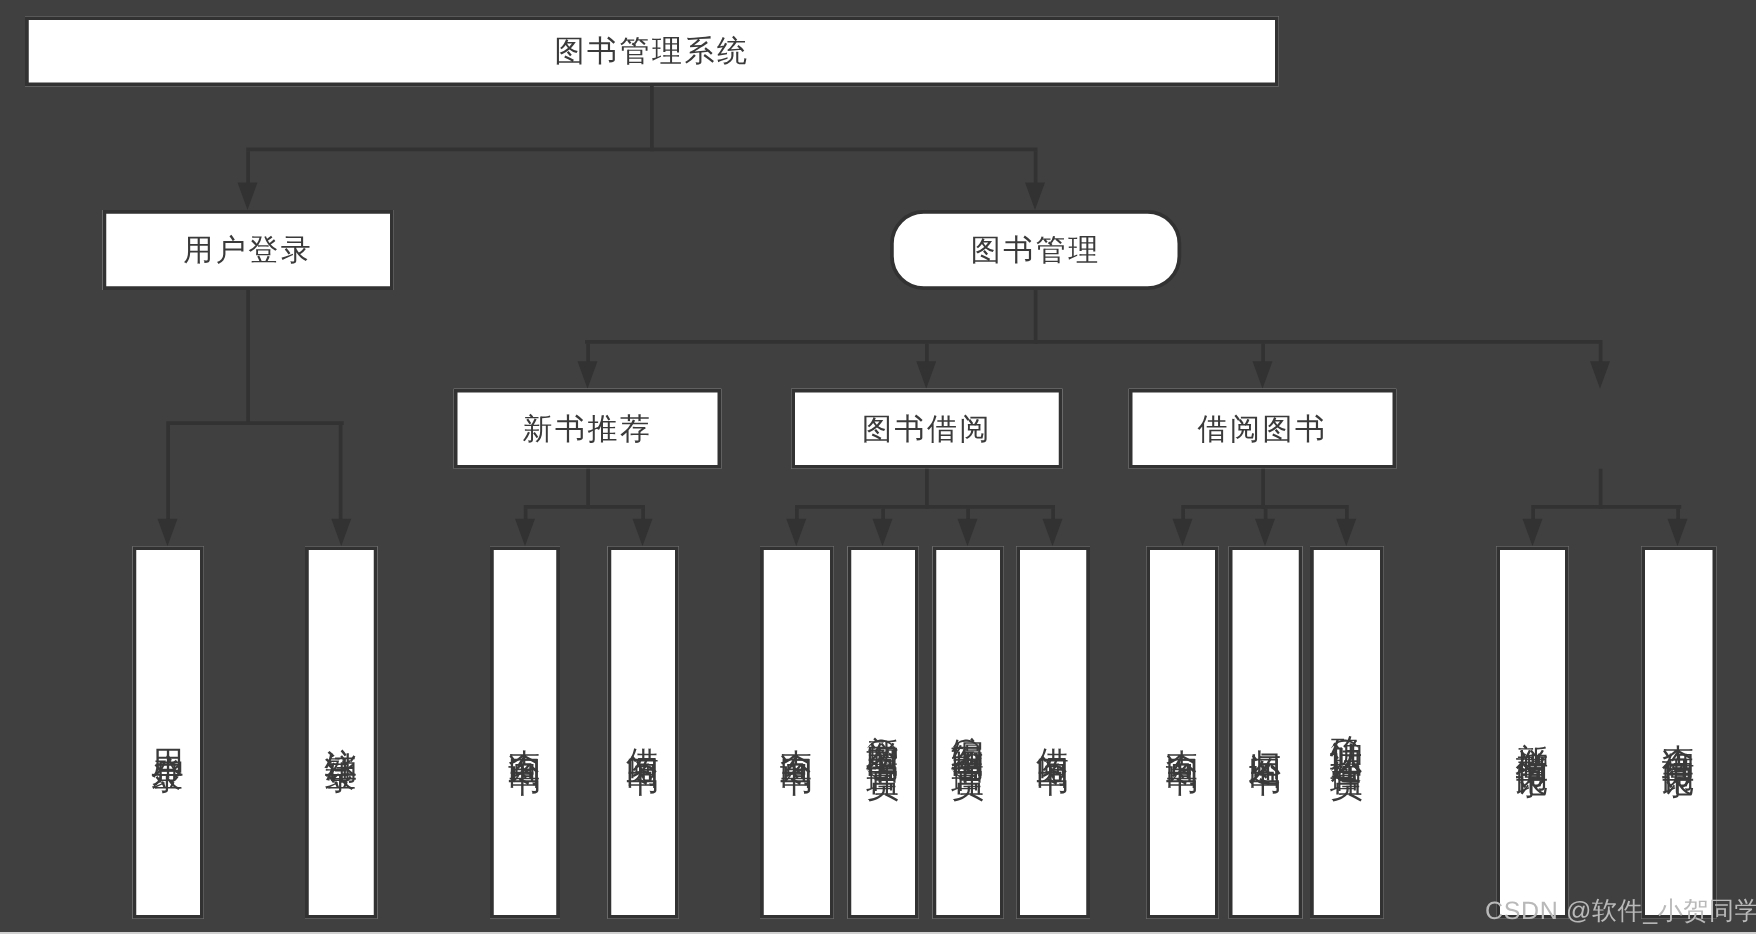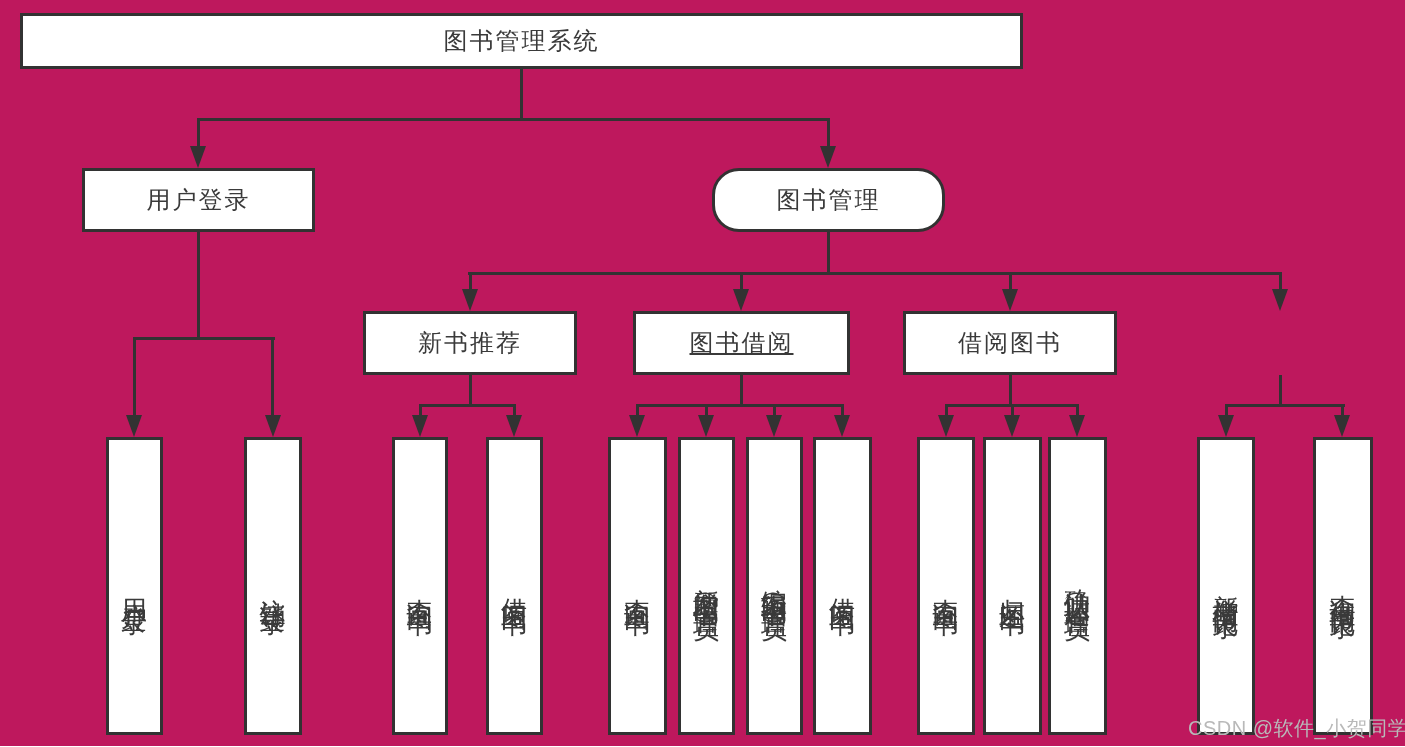--- a/index.html
+++ b/index.html
@@ -1,21 +1,21 @@
 <!DOCTYPE html>
 <html><head>
 <meta charset="utf-8">
 <style>
   * { margin: 0; padding: 0; box-sizing: border-box; }
   html, body { background: #ffffff; }
   #stage {
     position: relative;
     width: 1405px;
     height: 746px;
-    background: #be185d;
+    background: #404040;
     font-family: "Liberation Sans", sans-serif;
     overflow: hidden;
   }
   .box {
     position: absolute;
     background: #ffffff;
     border: 3px solid #323232;
     display: flex;
     align-items: center;
     justify-content: center;
@@ -94,21 +94,21 @@
   <div class="line" style="left:740px;  top:275px; width:3px; height:15px;"></div>
   <div class="arrow" style="left:733px;  top:289px;"></div>
   <div class="line" style="left:1009px; top:275px; width:3px; height:15px;"></div>
   <div class="arrow" style="left:1002px; top:289px;"></div>
   <div class="line" style="left:1279px; top:275px; width:3px; height:15px;"></div>
   <div class="arrow" style="left:1272px; top:289px;"></div>
 
   <div class="box box-h" style="left:363px; top:311px; width:214px; height:64px;">
     <span>新书推荐</span>
   </div>
-  <div class="box box-h" style="left:633px; top:311px; width:217px; height:64px;text-decoration:underline;">
+  <div class="box box-h" style="left:633px; top:311px; width:217px; height:64px;">
     <span>图书借阅</span>
   </div>
   <div class="box box-h" style="left:903px; top:311px; width:214px; height:64px;">
     <span>借阅图书</span>
   </div>
 
   <div class="line" style="left:469px; top:375px; width:3px; height:32px;"></div>
   <div class="line" style="left:419px; top:404px; width:97px; height:3px;"></div>
   <div class="line" style="left:419px; top:407px; width:3px; height:12px;"></div>
   <div class="arrow" style="left:412px; top:415px;"></div>

